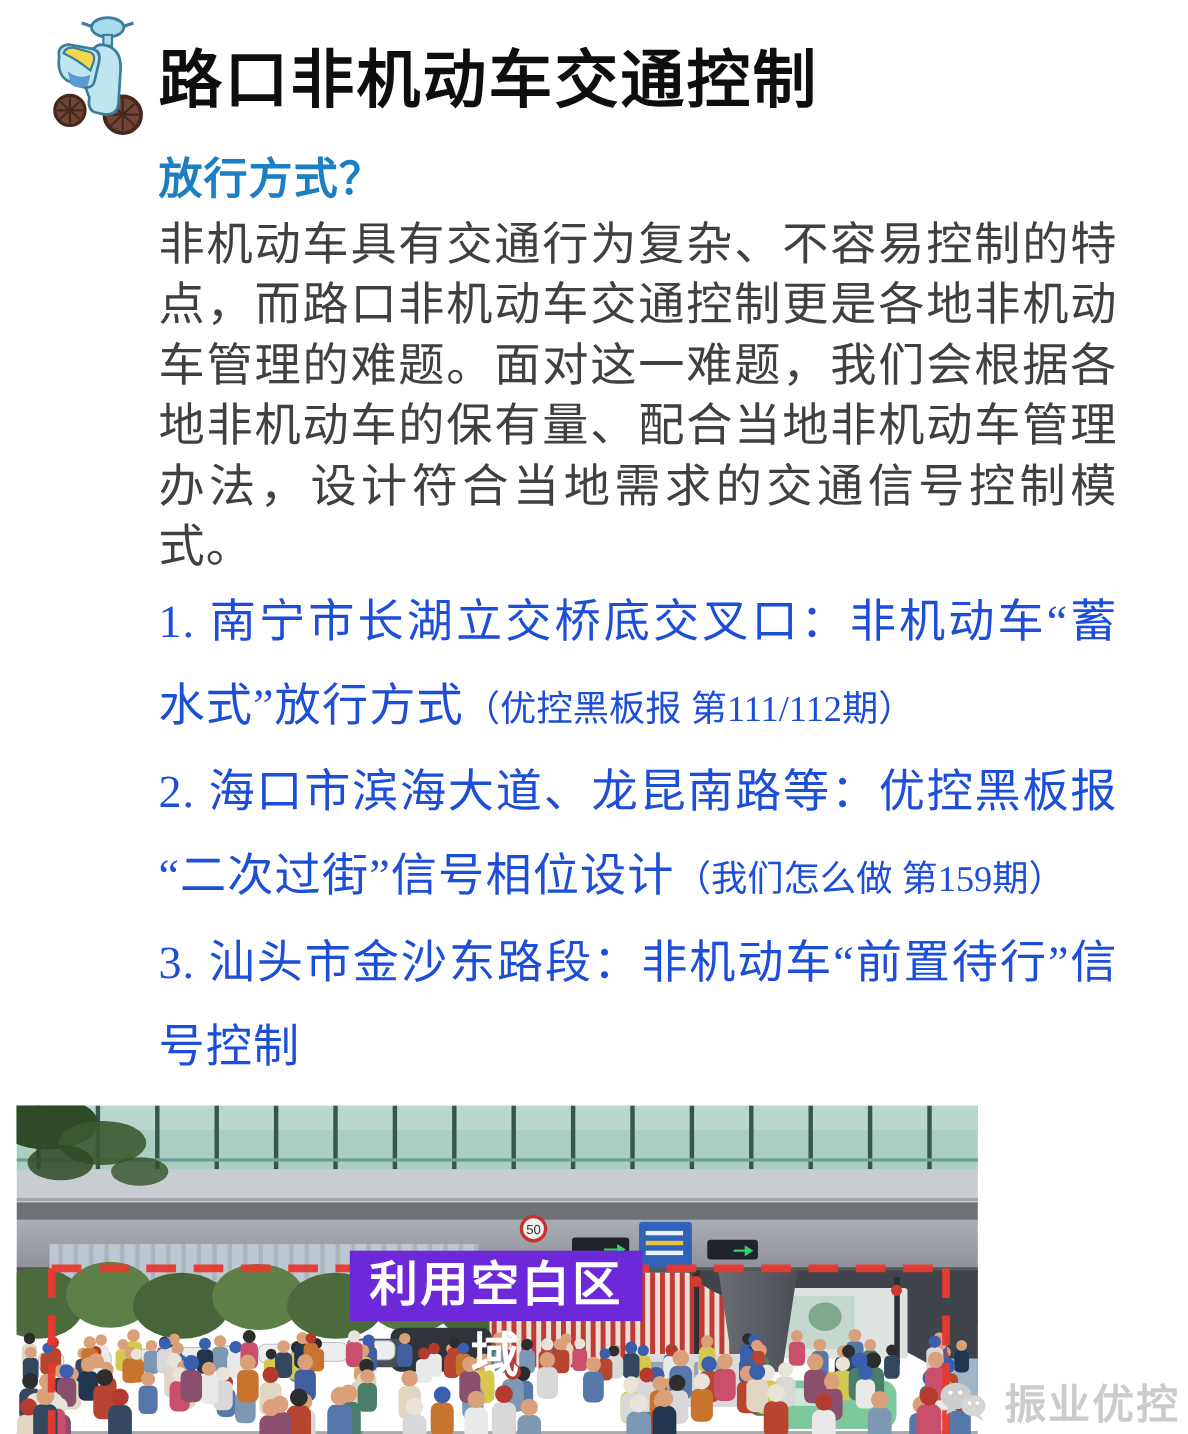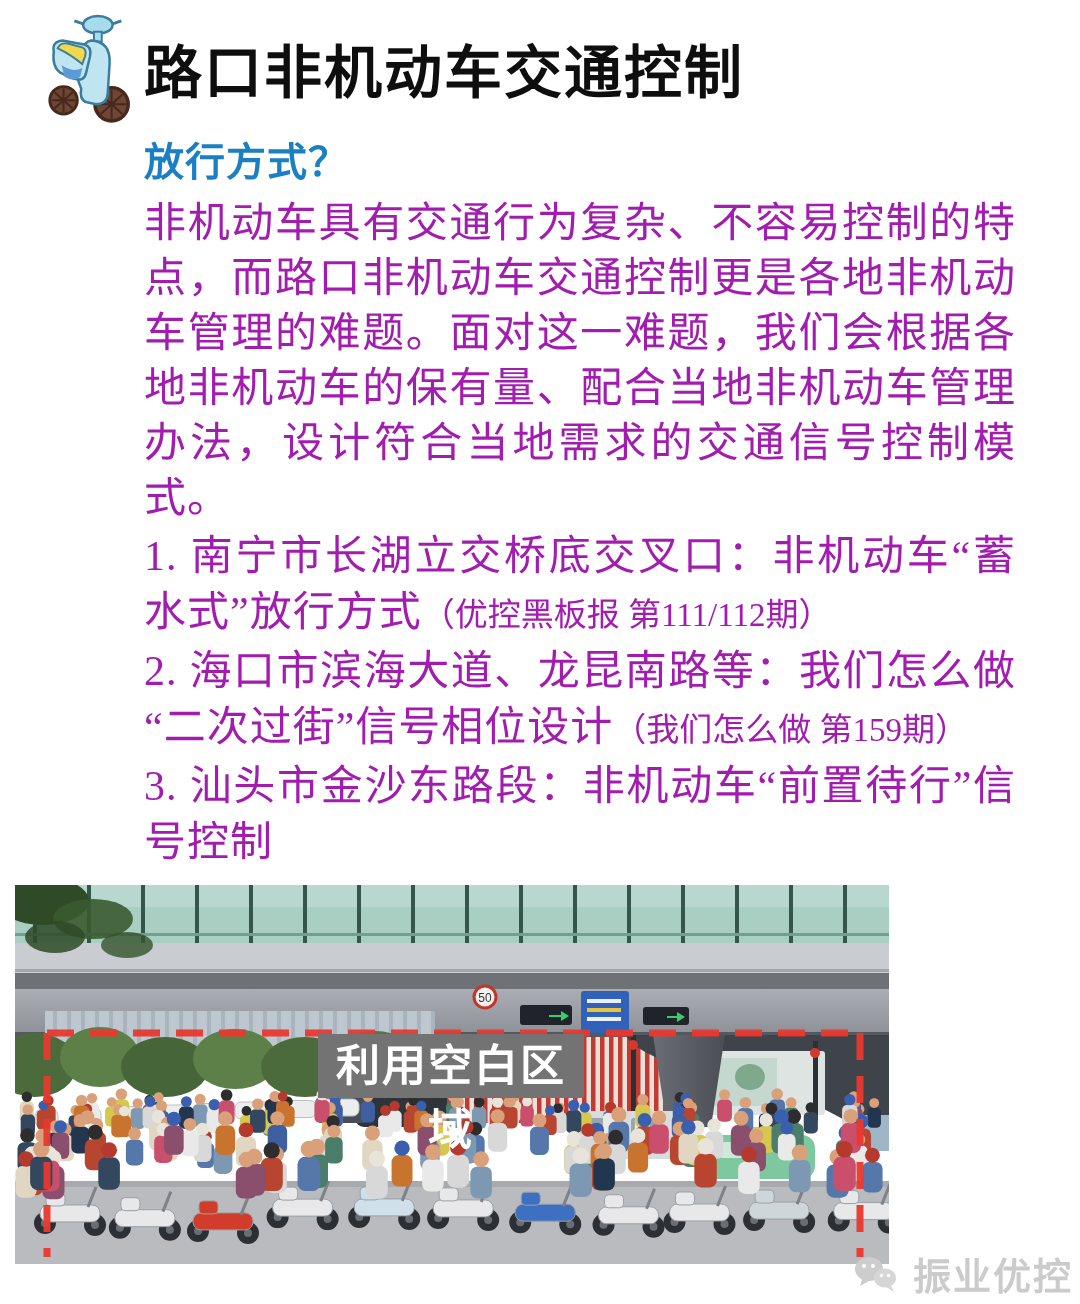--- a/index.html
+++ b/index.html
@@ -7,30 +7,30 @@
         font-family:"Liberation Sans","DejaVu Sans",sans-serif;padding-left:28px;}
   
   .hdr{position:relative;height:122px;}
   .scooter{position:absolute;left:14px;top:12px;}
   .title{position:absolute;left:116px;top:26px;margin:0;font-size:58px;font-weight:800;
          color:#0e0e0e;letter-spacing:2px;white-space:nowrap;}
   
   .content{margin:0 92px 0 116px;}
   .bluehead{margin:8px 0 4px;font-size:40px;font-weight:800;color:#1b7fc4;letter-spacing:1px;}
   .para{margin:8px 0 0;font-family:"Liberation Serif","DejaVu Serif",serif;
-        font-size:42px;line-height:55px;color:#a21caf;text-align:justify;letter-spacing:1px;}
+        font-size:42px;line-height:55px;color:#404040;text-align:justify;letter-spacing:1px;}
   .cases{margin-top:2px;}
-  .case{font-family:"Liberation Serif","DejaVu Serif",serif;font-size:42px;line-height:56px;
-        color:#a21caf;text-align:justify;letter-spacing:1px;}
+  .case{font-family:"Liberation Serif","DejaVu Serif",serif;font-size:42px;line-height:76px;
+        color:#1d4ed8;text-align:justify;letter-spacing:1px;}
   .case .note{font-size:33px;letter-spacing:0;}
   
   figure.photo{position:relative;width:874px;margin:12px 0 0 -13px;padding:0;}
   .photo svg.scene{display:block;width:874px;height:379px;}
-  .anno-label{position:absolute;left:303px;top:149px;width:266px;height:64px;
-              background:#737373;color:#fff;font-size:44px;font-weight:700;
+  .anno-label{position:absolute;left:303px;top:132px;width:266px;height:64px;
+              background:#6d28d9;color:#fff;font-size:44px;font-weight:700;
               text-align:center;line-height:64px;letter-spacing:2px;}
   
   .watermark{position:absolute;right:35px;top:1246px;display:flex;align-items:center;gap:13px;
              color:#cbcbcb;font-size:38px;font-weight:700;letter-spacing:2px;}
 </style>
 </head>
 <body>
 
 <div class="page">
 
@@ -50,21 +50,21 @@
       <path d="M20,54 Q31,62 41,57 L39,66 Q33,72 23,66 Z" fill="#5b9bd5"></path>
     </svg>
     <h1 class="title">路口非机动车交通控制</h1>
   </div>
 
   <div class="content">
     <div class="bluehead">放行方式？</div>
     <p class="para">非机动车具有交通行为复杂、不容易控制的特点，而路口非机动车交通控制更是各地非机动车管理的难题。面对这一难题，我们会根据各地非机动车的保有量、配合当地非机动车管理办法，设计符合当地需求的交通信号控制模式。</p>
     <div class="cases">
       <div class="case"><span>1.</span> <span>南宁市长湖立交桥底交叉口：非机动车“蓄水式”放行方式</span><span class="note">（优控黑板报 第111/112期）</span></div>
-      <div class="case"><span>2.</span> <span>海口市滨海大道、龙昆南路等：我们怎么做“二次过街”信号相位设计</span><span class="note">（我们怎么做 第159期）</span></div>
+      <div class="case"><span>2.</span> <span>海口市滨海大道、龙昆南路等：优控黑板报“二次过街”信号相位设计</span><span class="note">（我们怎么做 第159期）</span></div>
       <div class="case"><span>3.</span> <span>汕头市金沙东路段：非机动车“前置待行”信号控制</span><span class="note"></span></div>
     </div>
   </div>
 
   <figure class="photo">
     <svg class="scene" viewBox="0 0 874 379" preserveAspectRatio="none">
       <defs>
         <linearGradient id="girder" x1="0" y1="0" x2="0" y2="1">
           <stop offset="0" stop-color="#aaaeb4"></stop>
             <stop offset="1" stop-color="#8d9197"></stop>

